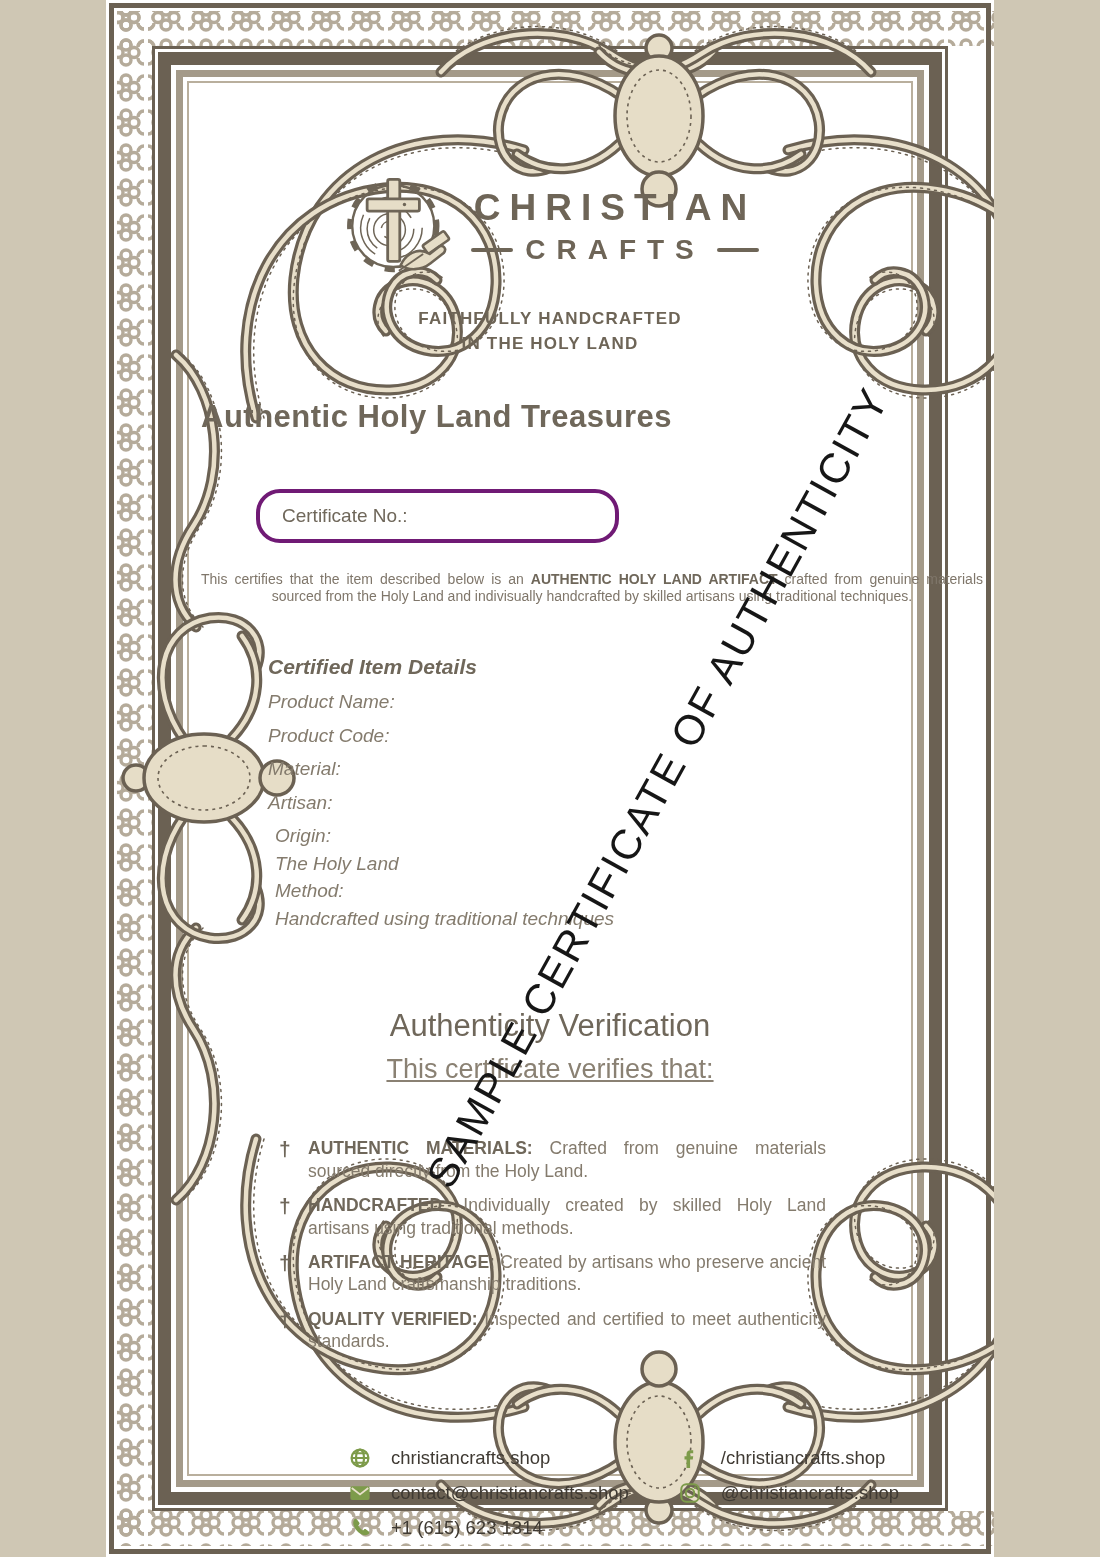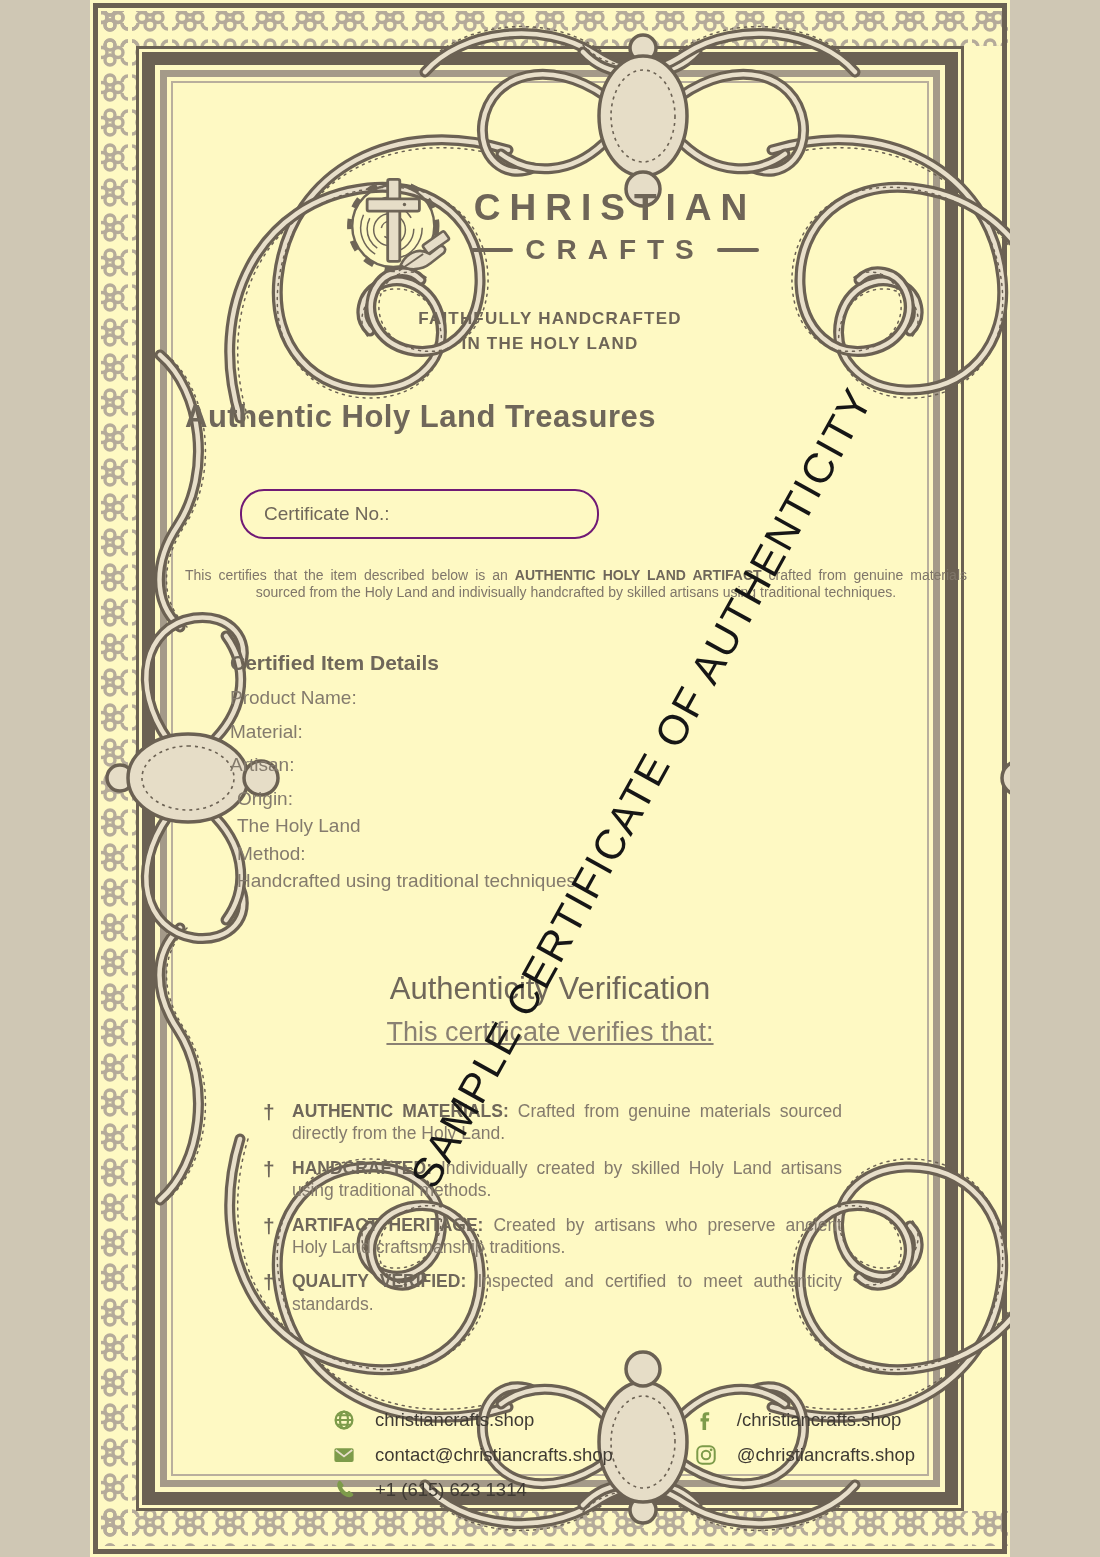--- a/index.html
+++ b/index.html
@@ -1,19 +1,19 @@
 <!DOCTYPE html>
 <html><head>
 <meta charset="utf-8">
 <style>
   html,body{margin:0;padding:0;background:#cfc7b4;}
   .page{
     position:relative;width:888px;height:1557px;margin:0 auto;
-    background:#fef9c3;overflow:hidden;
-    font-family:"Liberation Sans", sans-serif;color:#847b6d;padding-left:32px;
+    background:#ffffff;overflow:hidden;
+    font-family:"Liberation Sans", sans-serif;color:#847b6d;
   }
   
   .band{position:absolute;pointer-events:none;z-index:2;}
   .b1{inset:3px;border:5px solid #6b6153;}
   .b2{inset:46px;border:3px solid #6b6153;}
   .b3{inset:52px;border:13px solid #6b6153;}
   .b4{inset:70px;border:7px solid #a49a89;}
   .b5{inset:81px;border:2px solid #b9af9d;}
   .pattern-layer{position:absolute;inset:0;z-index:1;pointer-events:none;}
   .ornaments{position:absolute;inset:0;z-index:3;pointer-events:none;}
@@ -27,28 +27,28 @@
   .logo-row{display:flex;justify-content:center;align-items:center;margin-top:72px;gap:18px;}
   .emblem{width:112px;height:118px;flex:0 0 auto;}
   .brand-text{color:#6e6557;text-align:center;}
   .brand-line1{font-weight:bold;font-size:37px;letter-spacing:9px;line-height:1;}
   .brand-line2-row{display:flex;align-items:center;justify-content:center;gap:12px;margin-top:10px;}
   .brand-dash{width:42px;height:4px;background:#6e6557;border-radius:2px;}
   .brand-line2{font-weight:bold;font-size:28px;letter-spacing:11px;line-height:1;}
   .tagline{color:#6e6557;text-align:center;font-weight:bold;font-size:17px;letter-spacing:1.2px;line-height:1.45;margin-top:22px;}
   .cert-title{color:#6f675a;font-weight:bold;font-size:31px;letter-spacing:.5px;margin-top:43px;}
   .fields-row{display:flex;justify-content:space-between;margin:54px 55px 0 55px;}
-  .field-box{height:46px;border:2px solid #701a75;border-radius:24px;display:flex;align-items:center;background:transparent;}
+  .field-box{height:46px;border:4px solid #701a75;border-radius:24px;display:flex;align-items:center;background:transparent;}
   .field-box.left{width:333px;padding-left:22px;}
   .field-box.right{width:330px;padding-left:36px;}
   .field-label{font-size:19px;color:#6f675a;}
   .intro{width:782px;margin:28px auto 0 auto;font-size:14px;line-height:1.22;color:#7f766a;
          text-align:justify;text-align-last:center;}
   .intro b{color:#6f675a;}
-  .details{margin:50px 0 0 45px;width:565px;}
+  .details{margin:50px 0 0 67px;width:565px;font-style:italic;}
   .details-heading{font-weight:bold;font-size:21px;color:#6f675a;margin-bottom:9px;}
   .item-row{display:flex;align-items:baseline;font-size:19px;line-height:27.5px;color:#847b6d;flex-direction:column;}
   .item-label{white-space:nowrap;}
   .item-value{margin-left:7px;}
   .dashline{flex:1;height:2px;align-self:center;margin:6px 0 0 14px;
     background:repeating-linear-gradient(90deg,#9a9183 0 11px,transparent 11px 20px);}
   .verify-heading{color:#6f675a;text-align:center;font-weight:normal;font-size:31px;margin-top:76px;}
   .verify-sub{color:#8a8173;text-align:center;font-size:27px;margin-top:10px;text-decoration:underline;}
   .bullets{margin:52px 73px 0 78px;}
   .bullet{display:flex;gap:13px;margin-bottom:12px;}
@@ -202,20 +202,24 @@
 
     <p class="intro"><span>This certifies that the item described below is an </span><b>AUTHENTIC HOLY LAND ARTIFACT</b><span> crafted from genuine materials sourced from the Holy Land and indivisually handcrafted by skilled artisans using traditional techniques.</span></p>
 
     <div class="details">
       <div class="details-heading">Certified Item Details</div>
       <div class="item-row">
         <span class="item-label">Product Name:</span>
         <span class="dashline"></span>
       </div>
       <div class="item-row">
+        <span class="item-label">Product Code:</span>
+        <span class="dashline"></span>
+      </div>
+      <div class="item-row">
         <span class="item-label">Material:</span>
         <span class="dashline"></span>
       </div>
       <div class="item-row">
         <span class="item-label">Artisan:</span>
         <span class="dashline"></span>
       </div>
       <div class="item-row">
         <span class="item-label">Origin:</span>
         <span class="item-value">The Holy Land</span>

